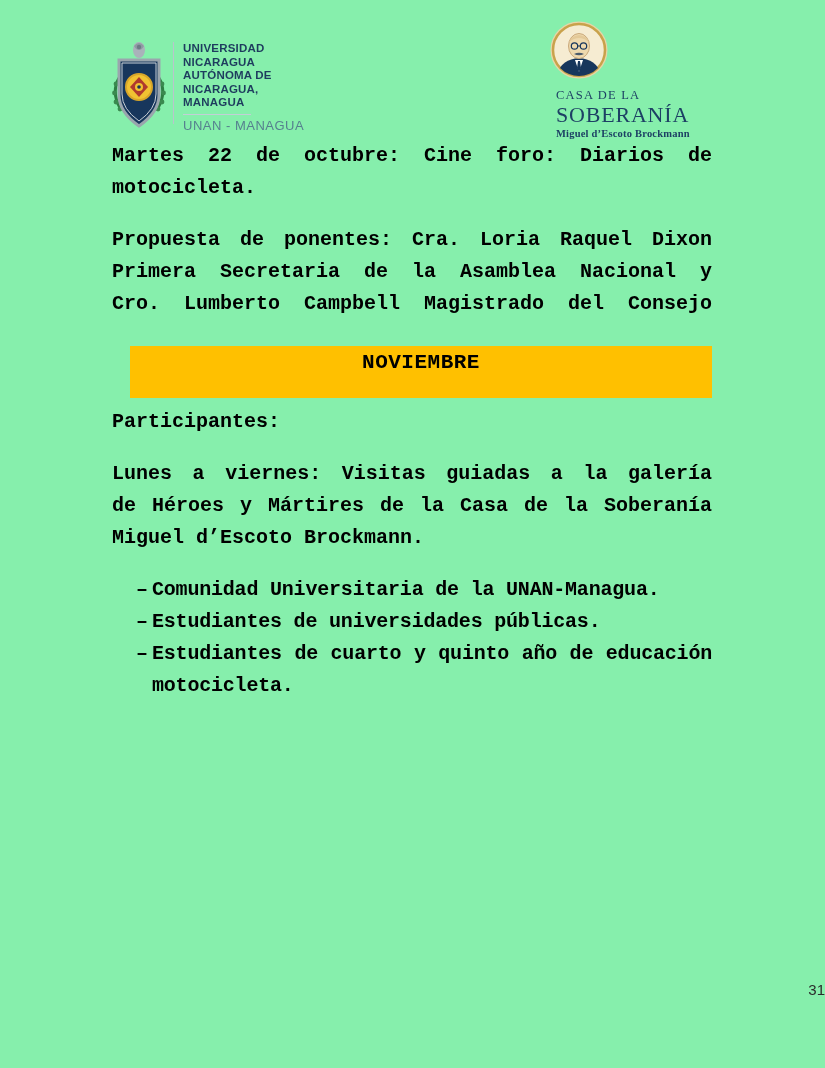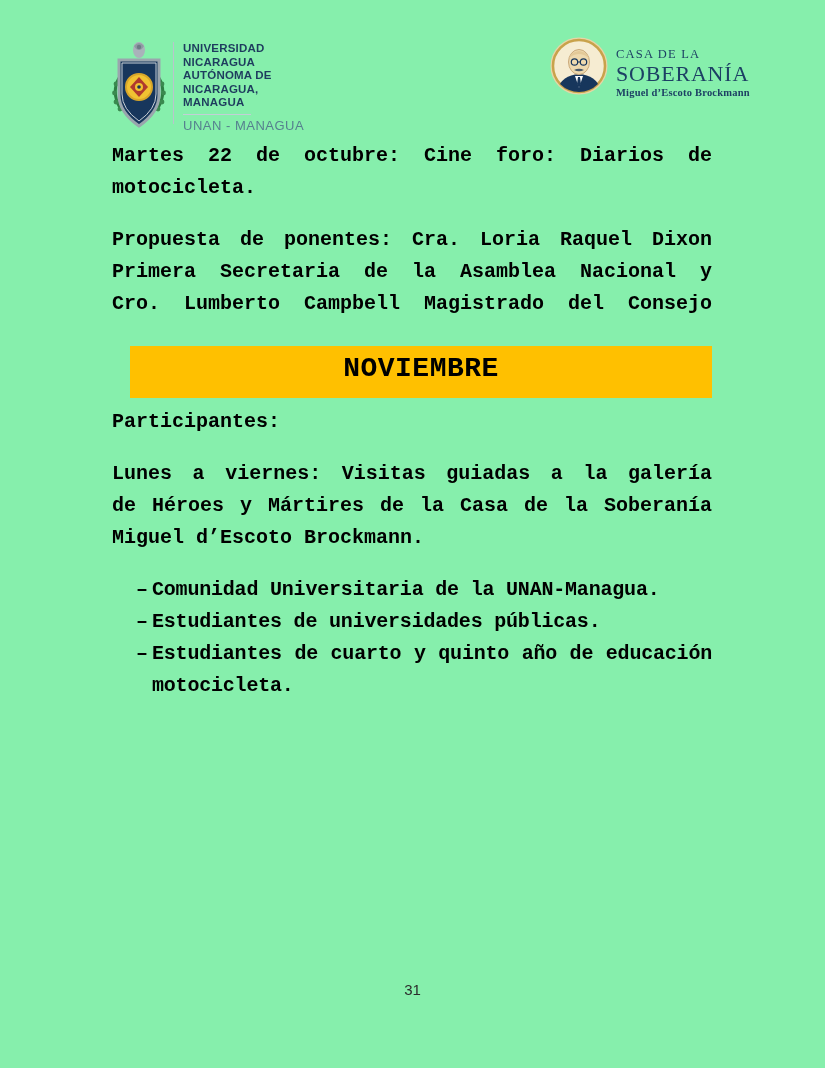--- a/index.html
+++ b/index.html
@@ -16,49 +16,49 @@
   .unan-name div {
     font-family:"Liberation Sans", sans-serif; font-weight:700;
     font-size:11.5px; line-height:13.5px; color:#1e3c5e; letter-spacing:.2px;
   }
   .unan-rule { width:68px; height:1px; background:#c3ced6; margin:4px 0 3px 0; }
   .unan-sub {
     font-family:"Liberation Sans", sans-serif; font-size:13px; font-weight:400;
     color:#56808f; letter-spacing:.5px;
   }
 
-  .hdr-right { position:absolute; left:549px; top:36px; display:flex; align-items:flex-end; }
+  .hdr-right { position:absolute; left:549px; top:20px; display:flex; align-items:flex-start;flex-direction:column; }
   .casa-text { margin-left:7px; padding-top:6px; font-family:"Liberation Serif", serif; color:#1d4064; }
   .casa-l1 { font-size:12.5px; letter-spacing:1.2px; font-weight:400; }
   .casa-l2 { font-size:22px; letter-spacing:.8px; font-weight:400; line-height:24px; }
   .casa-l3 { font-size:10.5px; font-weight:700; letter-spacing:.2px; margin-top:1px; }
 
   
   .content {
     position:absolute; top:140px; left:112px; width:600px;
     font-family:"Liberation Mono", monospace; font-weight:700;
     font-size:20px; line-height:32px; color:#000;
   }
   .para { margin-bottom:20px; }
   .jline { text-align:justify; text-align-last:justify; white-space:normal; }
   .lline { text-align:left; }
 
   .banner {
     height:52px; margin:26px 0 8px 18px; text-align:center;
-    font-size:28px; line-height:26px; padding-top:10px; letter-spacing:.5px; color:#000;
+    font-size:21px; line-height:26px; padding-top:4px; letter-spacing:.5px; color:#000;
   }
 
   .list { margin-top:20px; }
   .list-item { display:flex; letter-spacing:-0.2px; }
   .bullet { width:16px; margin-left:24px; flex:none; }
   .item-lines { flex:1; }
 
   
   .pagenum {
-    position:absolute; top:981px; left:0; width:100%; text-align:center;
+    position:absolute; top:981px; left:0; width:100%; text-align:right;
     font-family:"Liberation Sans", sans-serif; font-size:15px; color:#2b2b2b;
   }
 </style>
 </head>
 <body>
 
 <div class="page">
 
   <div class="hdr-left">
     <svg width="54" height="90" viewBox="0 0 54 90">

